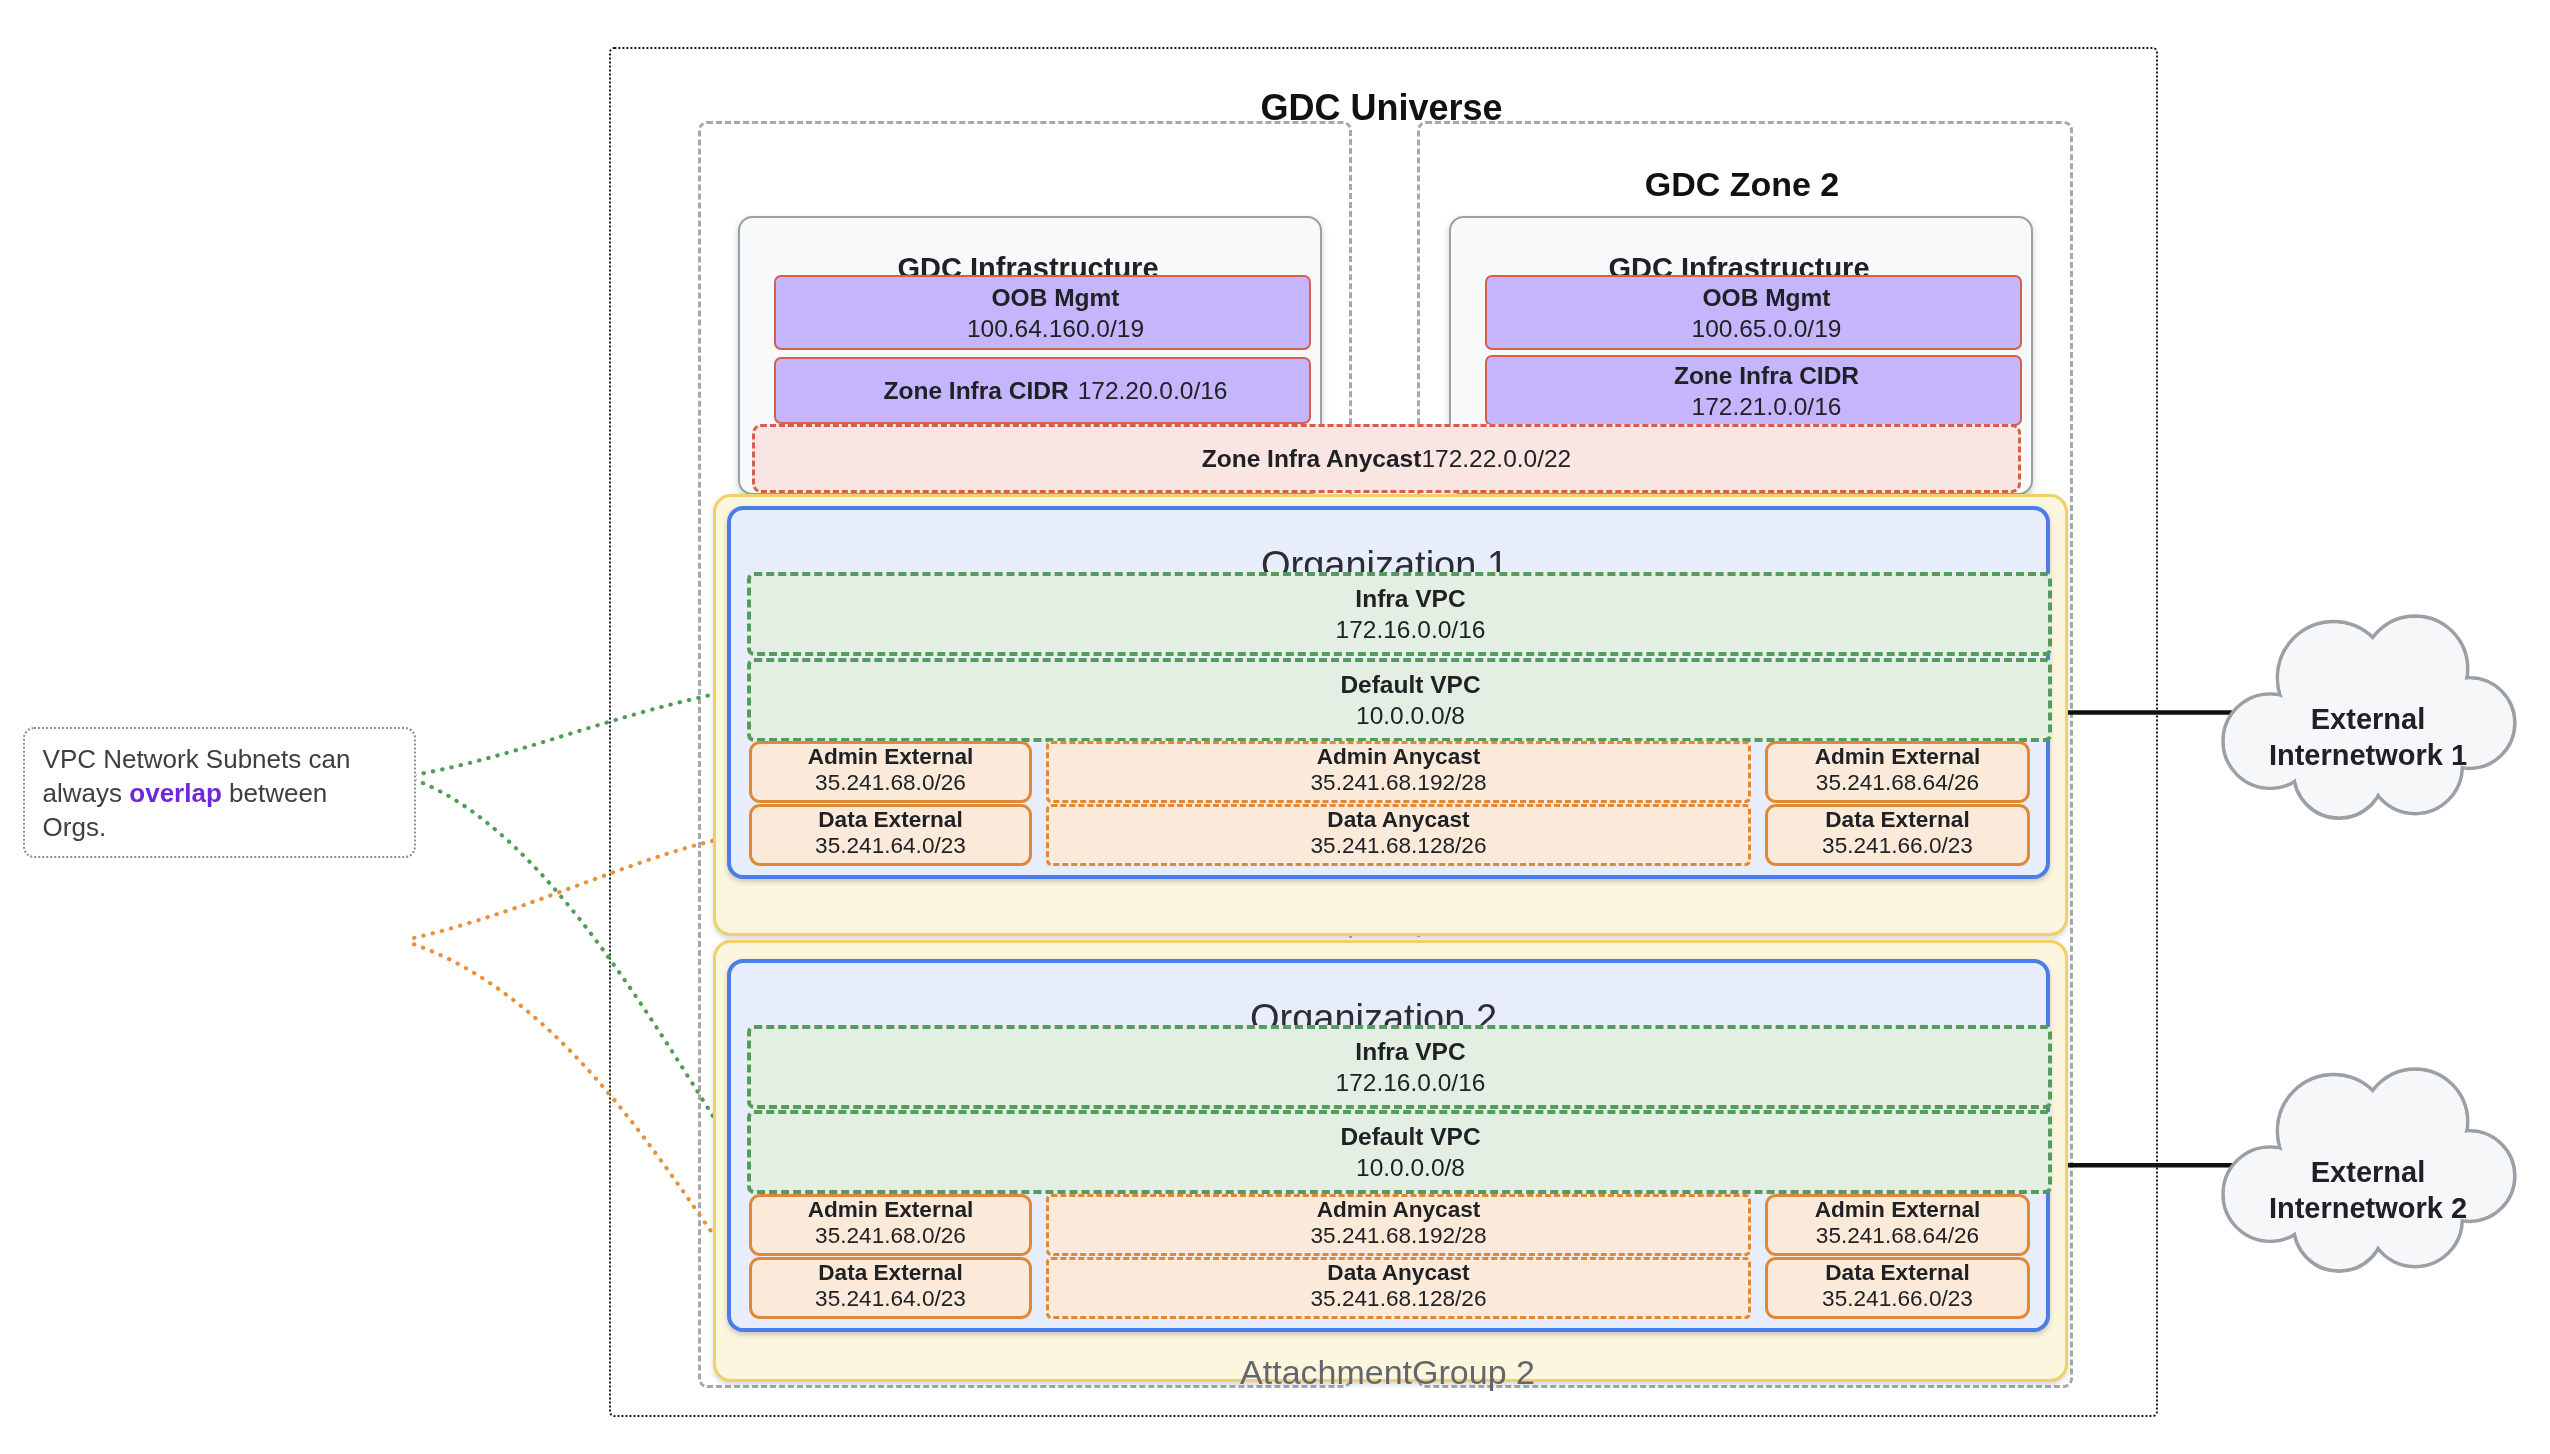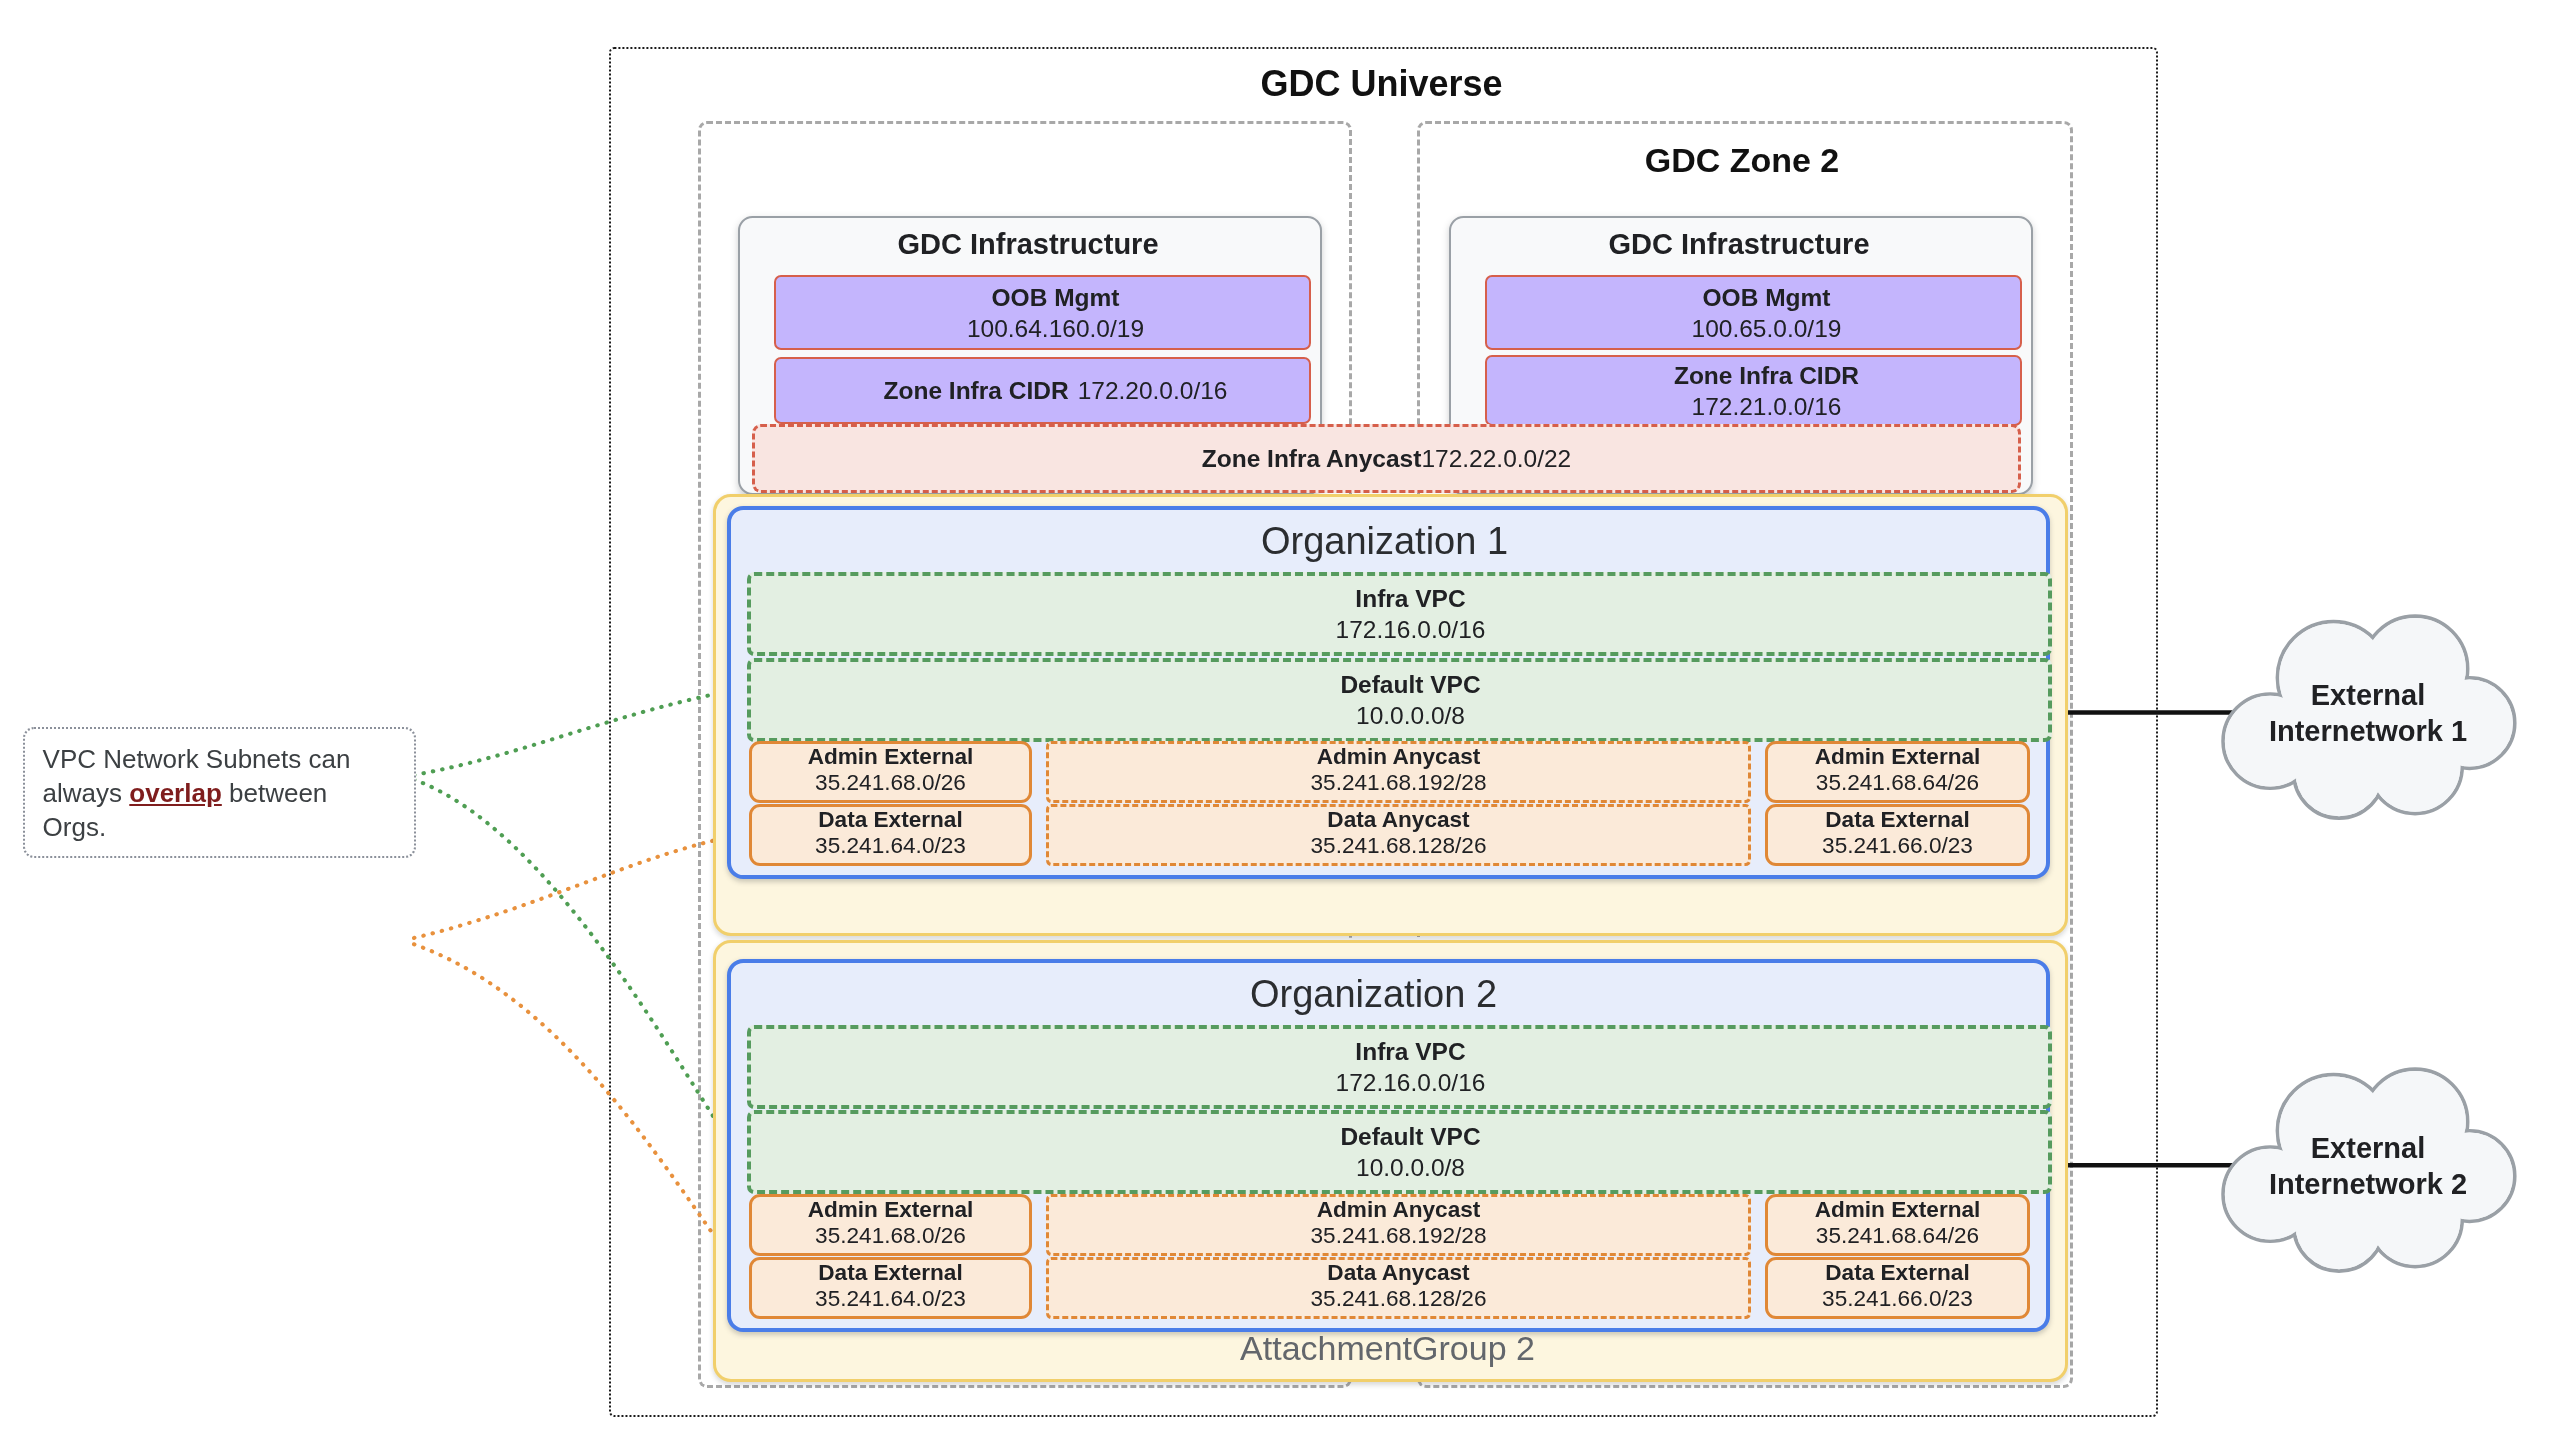--- a/index.html
+++ b/index.html
@@ -1,21 +1,21 @@
 <!DOCTYPE html>
 <html style="font-size:14.5px"><head>
 <meta charset="utf-8">
 <style>
   html,body{margin:0;padding:0;background:#ffffff;}
   #canvas{
     position:relative;width:2550px;height:1454px;background:#ffffff;overflow:hidden;
     font-family:"Liberation Sans",sans-serif;color:#202124;
   }
   .abs{position:absolute;}
-  .ctr{text-align:center;}
+  .ctr{text-align:center;margin-top:24px;}
 
   
   .universe{border:2.7px dotted #1a1a1a;border-radius:5.4px;z-index:1;}
   .universe-title{font-size:36px;font-weight:bold;color:#111;z-index:2;}
 
   
   .zone{border:3.6px dashed #a8a8a8;border-radius:9px;z-index:1;}
   .zone-title{font-size:34px;font-weight:bold;color:#111;z-index:2;}
 
   
@@ -46,21 +46,21 @@
   .subnet{background:#fbead9;border-radius:11px;z-index:7;
           display:flex;flex-direction:column;align-items:center;
           font-size:22.6px;line-height:26px;}
   .subnet .lbl{font-weight:bold;}
   .subnet.solid{border:3.6px solid #e08836;}
   .subnet.dashed{border:3.6px dashed #e08836;border-radius:5.4px;}
 
   
   .note{border:2.7px dotted #8b909a;border-radius:11px;background:#ffffff;color:#3c4043;
         padding:12.7px 18px;z-index:4;}
-  .note b{color:#7f1d1d;text-decoration:underline;}
+  .note b{color:#6d28d9;}
   .note1{font-size:26px;line-height:34px;}
   .note2{font-size:24.5px;line-height:31px;}
 
   
   .cloud-text{font-size:29px;font-weight:bold;line-height:36px;color:#202124;z-index:8;}
   svg.overlay{z-index:4;pointer-events:none;}
   svg.cloud{z-index:7;}
 </style>
 </head>
 <body>

